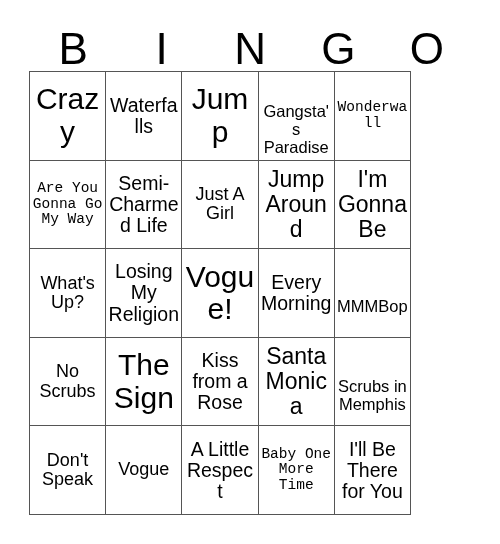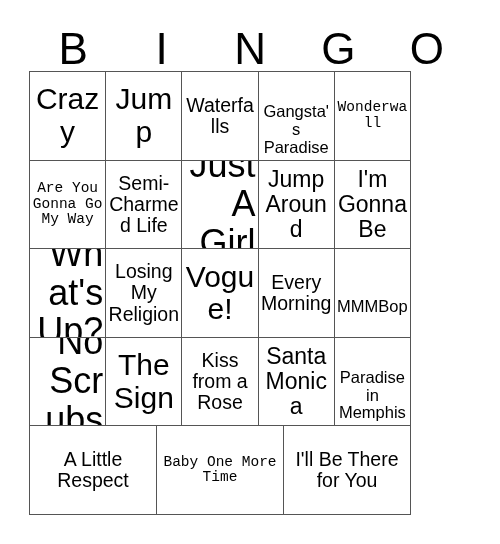--- a/index.html
+++ b/index.html
@@ -77,21 +77,21 @@
   .cell-text {
     display: block;
     width: 100%;
     line-height: 1.08;
     font-weight: 400;
     word-wrap: break-word;
   }
 
   
   .fs-xxl .cell-text { font-size: 30px; }
-  .fs-xl  .cell-text { font-size: 36px; text-align: right; }
+  .fs-xl  .cell-text { font-size: 18px; }
   .fs-lg  .cell-text { font-size: 23px; }
   .fs-md  .cell-text { font-size: 19.5px; }
   .fs-sm  .cell-text { font-size: 16.5px; margin-top: 28px; }
   .fs-xs  .cell-text { font-size: 14.5px; font-family: Liberation Mono, monospace; }
 </style>
 </head>
 <body>
 
 <div id="card">
 
@@ -101,25 +101,25 @@
       <div class="header-cell">N</div>
       <div class="header-cell">G</div>
       <div class="header-cell">O</div>
     </div>
 
   <div id="grid">
       <div class="grid-row">
         <div class="cell fs-xxl">
           <span class="cell-text">Crazy</span>
         </div>
+        <div class="cell fs-md">
+          <span class="cell-text">Waterfalls</span>
+        </div>
         <div class="cell fs-xxl">
           <span class="cell-text">Jump</span>
-        </div>
-        <div class="cell fs-md">
-          <span class="cell-text">Waterfalls</span>
         </div>
         <div class="cell fs-sm">
           <span class="cell-text">Gangsta's Paradise</span>
         </div>
         <div class="cell fs-xs">
           <span class="cell-text">Wonderwall</span>
         </div>
       </div>
       <div class="grid-row">
         <div class="cell fs-xs">
@@ -162,24 +162,30 @@
         <div class="cell fs-xxl">
           <span class="cell-text">The Sign</span>
         </div>
         <div class="cell fs-md">
           <span class="cell-text">Kiss from a Rose</span>
         </div>
         <div class="cell fs-lg">
           <span class="cell-text">Santa Monica</span>
         </div>
         <div class="cell fs-sm">
-          <span class="cell-text">Paradise in Memphis</span>
+          <span class="cell-text">Scrubs in Memphis</span>
         </div>
       </div>
       <div class="grid-row">
+        <div class="cell fs-xl">
+          <span class="cell-text">Don't Speak</span>
+        </div>
+        <div class="cell fs-xl">
+          <span class="cell-text">Vogue</span>
+        </div>
         <div class="cell fs-md">
           <span class="cell-text">A Little Respect</span>
         </div>
         <div class="cell fs-xs">
           <span class="cell-text">Baby One More Time</span>
         </div>
         <div class="cell fs-md">
           <span class="cell-text">I'll Be There for You</span>
         </div>
       </div>

